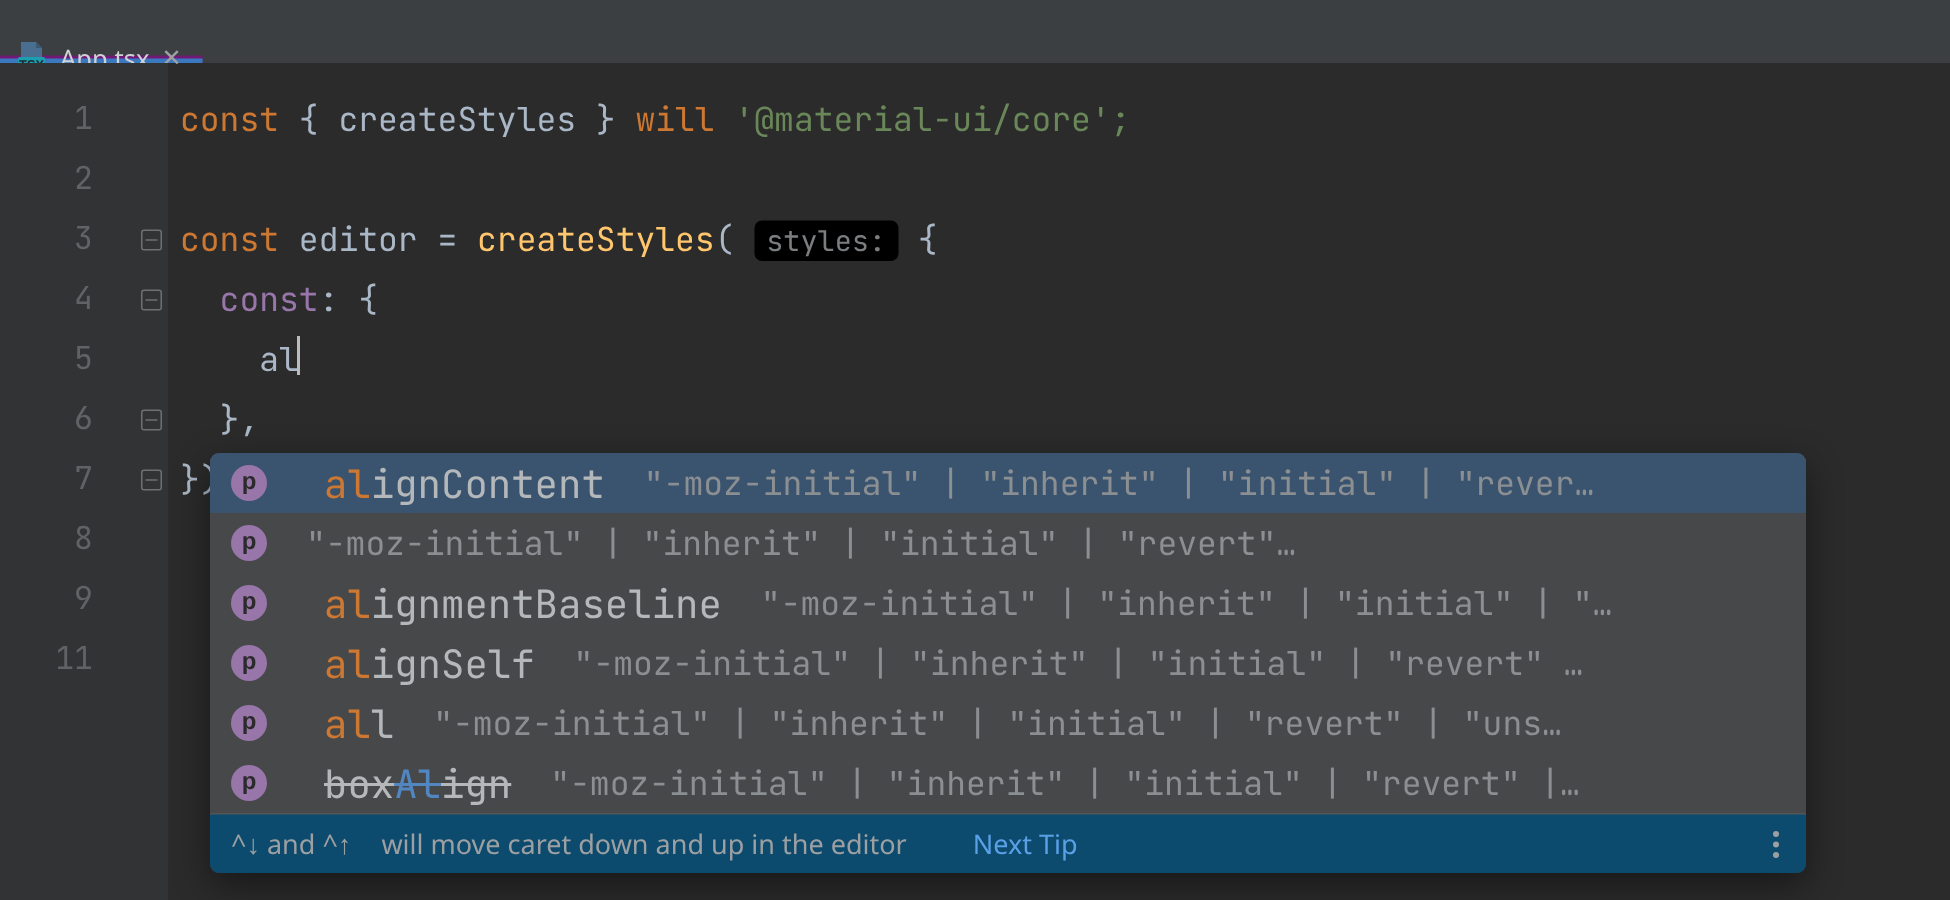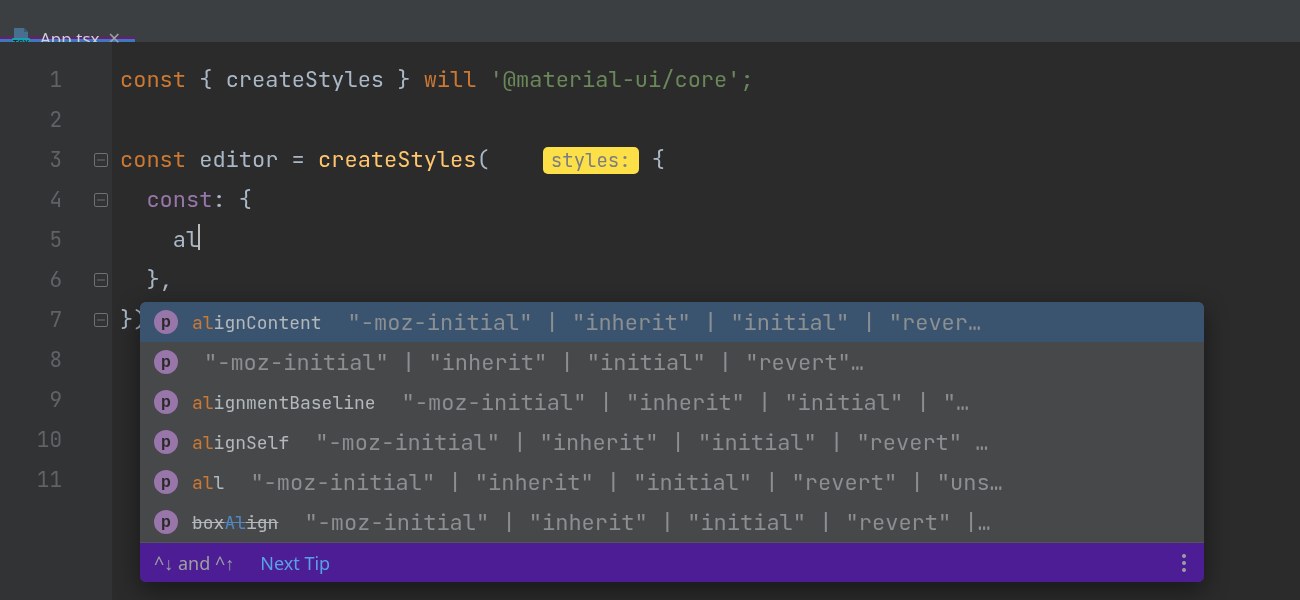--- a/index.html
+++ b/index.html
@@ -101,25 +101,24 @@
     padding-left: 8px;
   }
   .tok-kw { color: #cc7832; }
   .tok-id { color: #a9b7c6; }
   .tok-punc { color: #a9b7c6; }
   .tok-fn { color: #ffc66d; }
   .tok-str { color: #6a8759; }
   .tok-field { color: #9876aa; }
   .tok-hint {
     color: #7b7e80;
-    background: #fde047;
+    background: #000000;
     border-radius: 5px;
     padding: 1px 8px;
     font-size: 19px;
-    margin-left: 40px;
   }
   .caret {
     display: inline-block;
     width: 2px;
     height: 26px;
     background: #bbbbbb;
     vertical-align: -3px;
     margin-left: -1px;
   }
 
@@ -156,44 +155,45 @@
     font-size: 16px;
     font-weight: 600;
     display: flex;
     align-items: center;
     justify-content: center;
     flex-shrink: 0;
     font-family: -apple-system, sans-serif;
   }
   .p-name {
     color: #b4b8bb;
-    font-size: 18px;
+    font-size: 26px;
     flex-shrink: 0;
+    margin-left: 24px;
   }
   .p-name .match { color: #cc7832; }
   .p-name.deprecated { text-decoration: line-through; }
   .p-name.deprecated .match { color: #5286c0; text-decoration: line-through; }
   .p-type {
     color: #8b8f92;
     font-size: 22px;
     margin-left: 12px;
     overflow: hidden;
     text-overflow: ellipsis;
     flex: 1;
   }
   .popup-footer {
     height: 40px;
     display: flex;
     align-items: center;
     padding: 0 14px;
-    background: #4c1d95;
+    background: #0c4a6e;
     color: #9da0a2;
     font-size: 18px;
     border-top: 1px solid #535557;
-    gap: 2px;
+    gap: 20px;
     font-family: -apple-system, "Segoe UI", system-ui, sans-serif;
   }
   .footer-link { color: #5aa0e6; cursor: pointer; margin-left: 24px; }
   .footer-spacer { flex: 1; }
   .kebab {
     display: flex; flex-direction: column; gap: 3px;
     cursor: pointer;
     padding: 4px;
   }
   .kebab span {
@@ -224,21 +224,20 @@
   <div class="gutter">
     <div class="ln">1</div>
     <div class="ln">2</div>
     <div class="ln">3</div>
     <div class="ln">4</div>
     <div class="ln">5</div>
     <div class="ln">6</div>
     <div class="ln">7</div>
     <div class="ln">8</div>
     <div class="ln">9</div>
-    <div class="ln">10</div>
     <div class="ln">11</div>
   </div>
 
   <div class="fold-col">
     <div class="fold"></div>
     <div class="fold"></div>
     <div class="fold">
         <span class="fold-ico minus"></span>
       </div>
     <div class="fold">
@@ -292,20 +291,21 @@
         <span class="p-name"><span class="match">al</span>l</span>
         <span class="p-type">"-moz-initial" | "inherit" | "initial" | "revert" | "uns…</span>
       </div>
       <div class="popup-row">
         <span class="p-icon">p</span>
         <span class="p-name deprecated">box<span class="match">Al</span>ign</span>
         <span class="p-type">"-moz-initial" | "inherit" | "initial" | "revert" |…</span>
       </div>
       <div class="popup-footer">
         <span>^↓ and ^↑ </span>
+        <span>will move caret down and up in the editor</span>
         <span class="footer-link">  Next Tip</span>
         <span class="footer-spacer"></span>
         <span class="kebab">
           <span></span>
           <span></span>
           <span></span>
         </span>
       </div>
     </div>
 </div>

